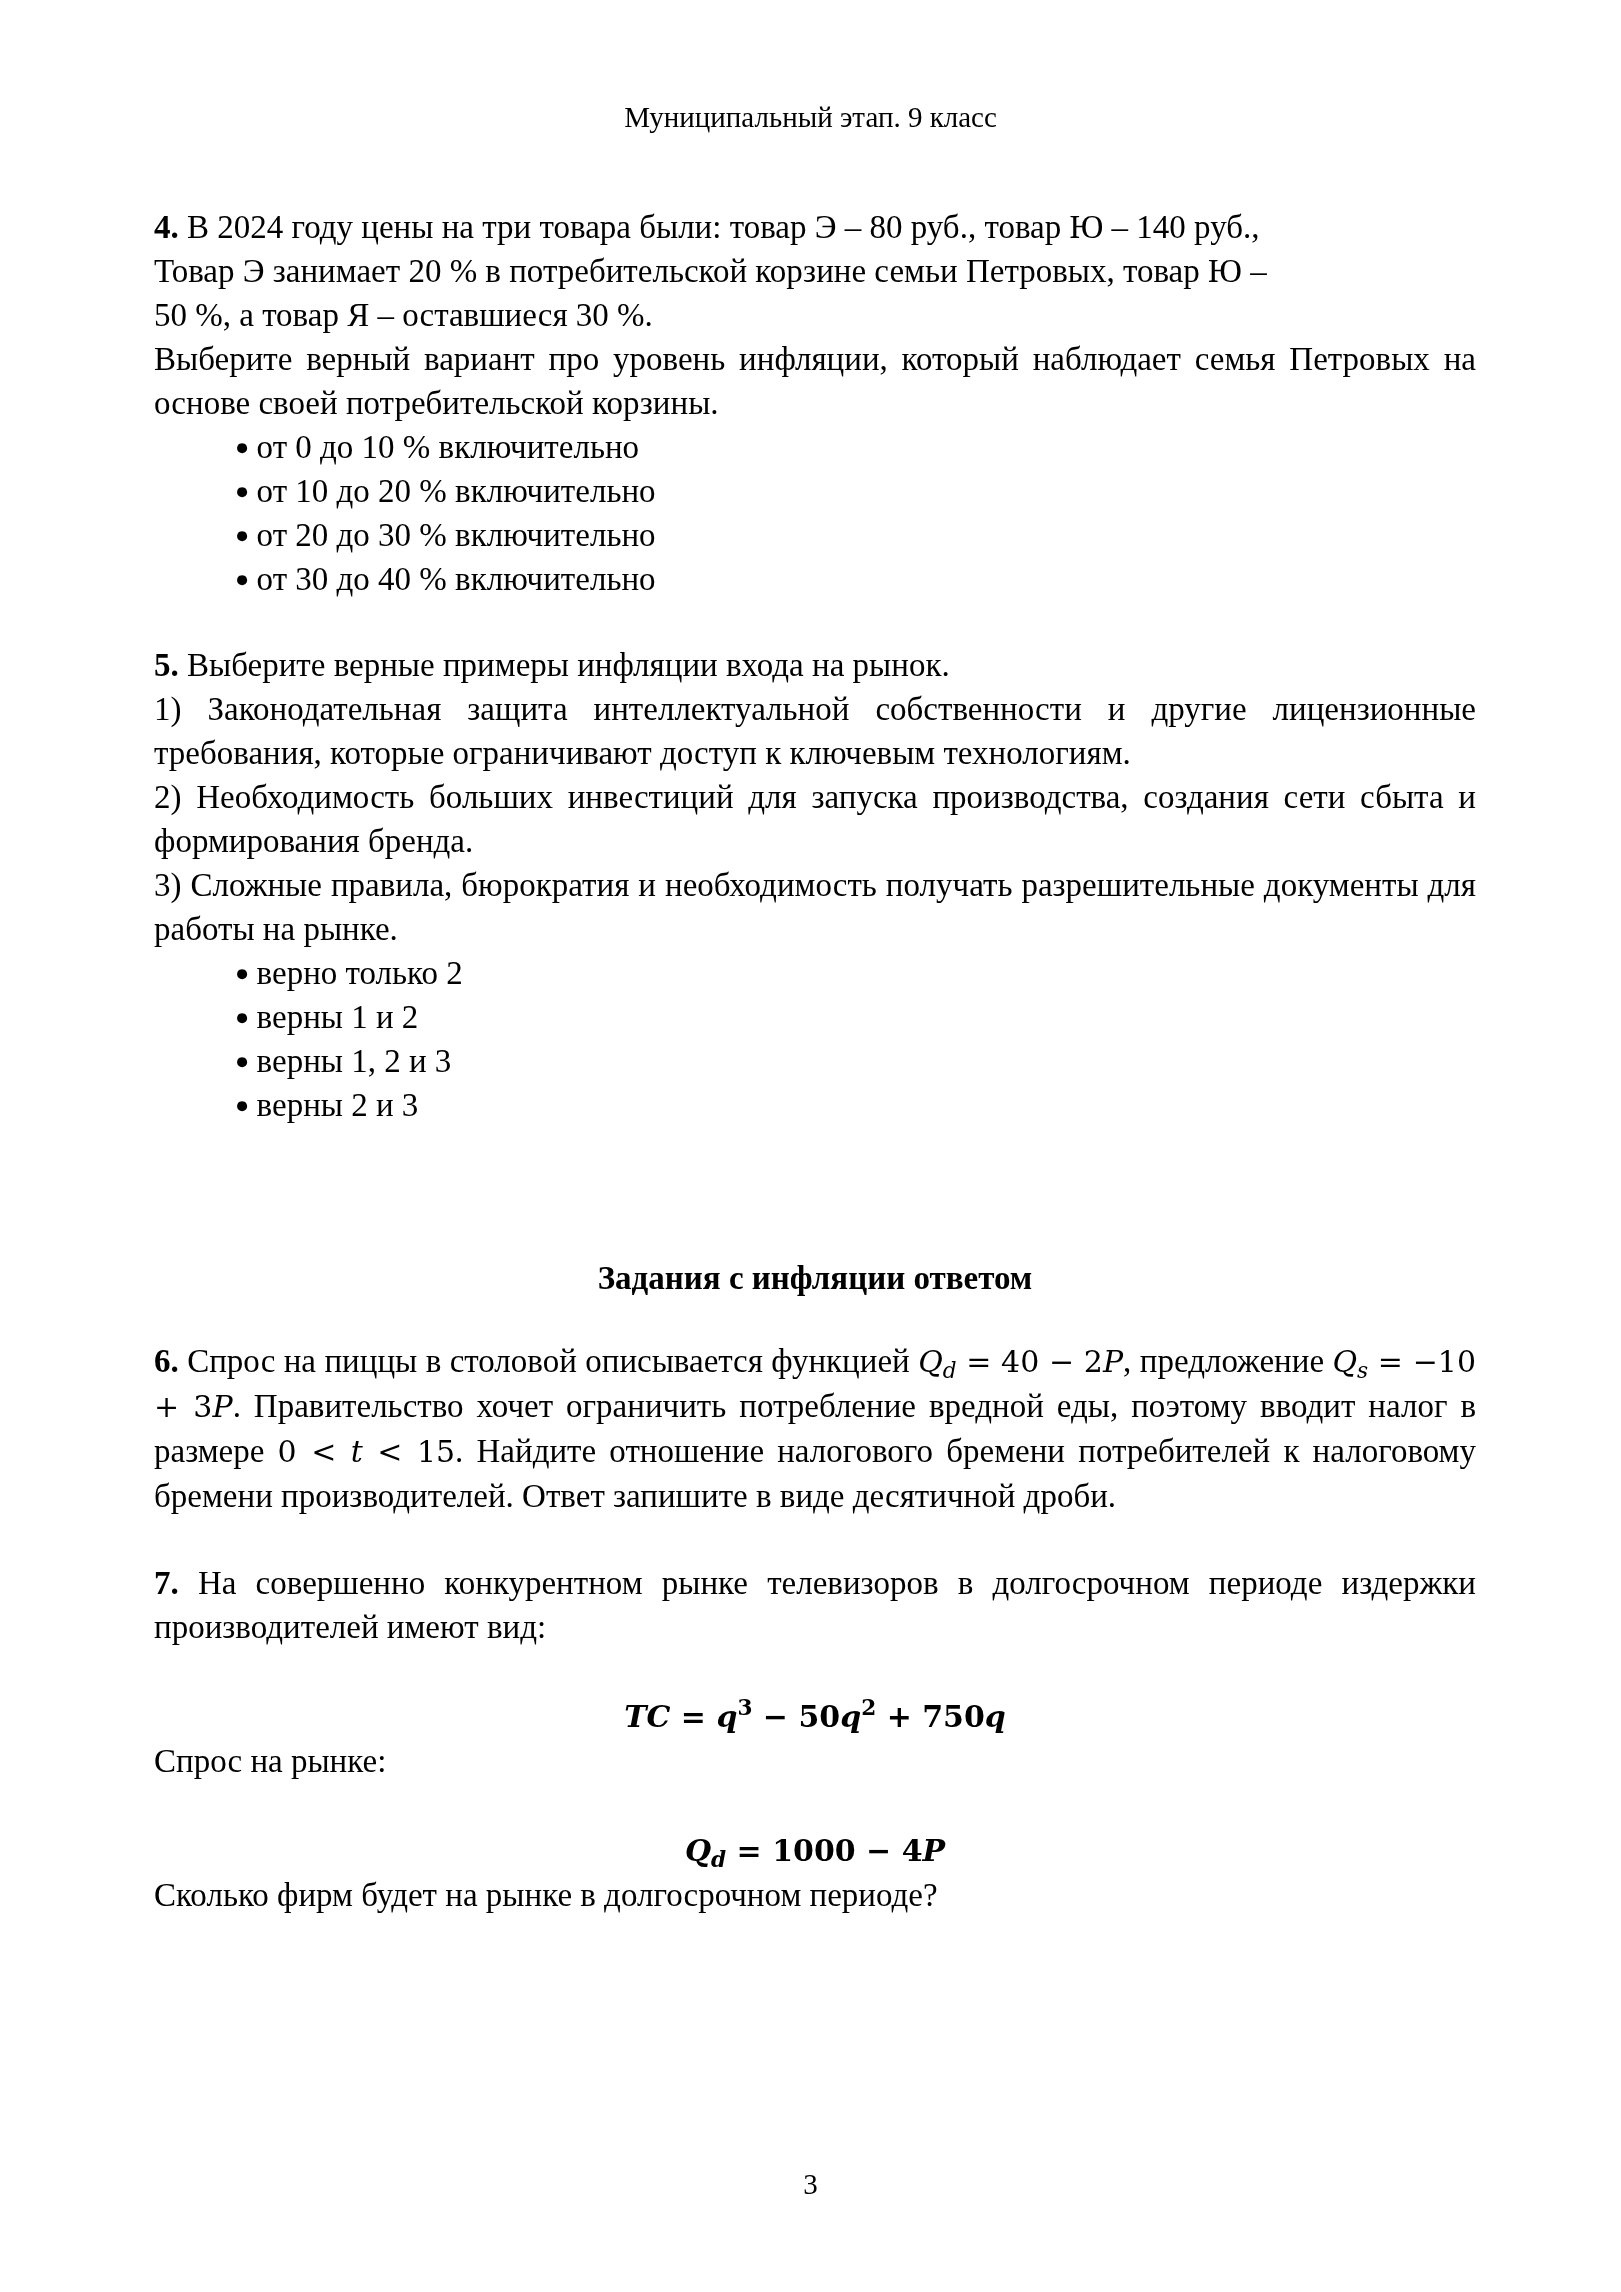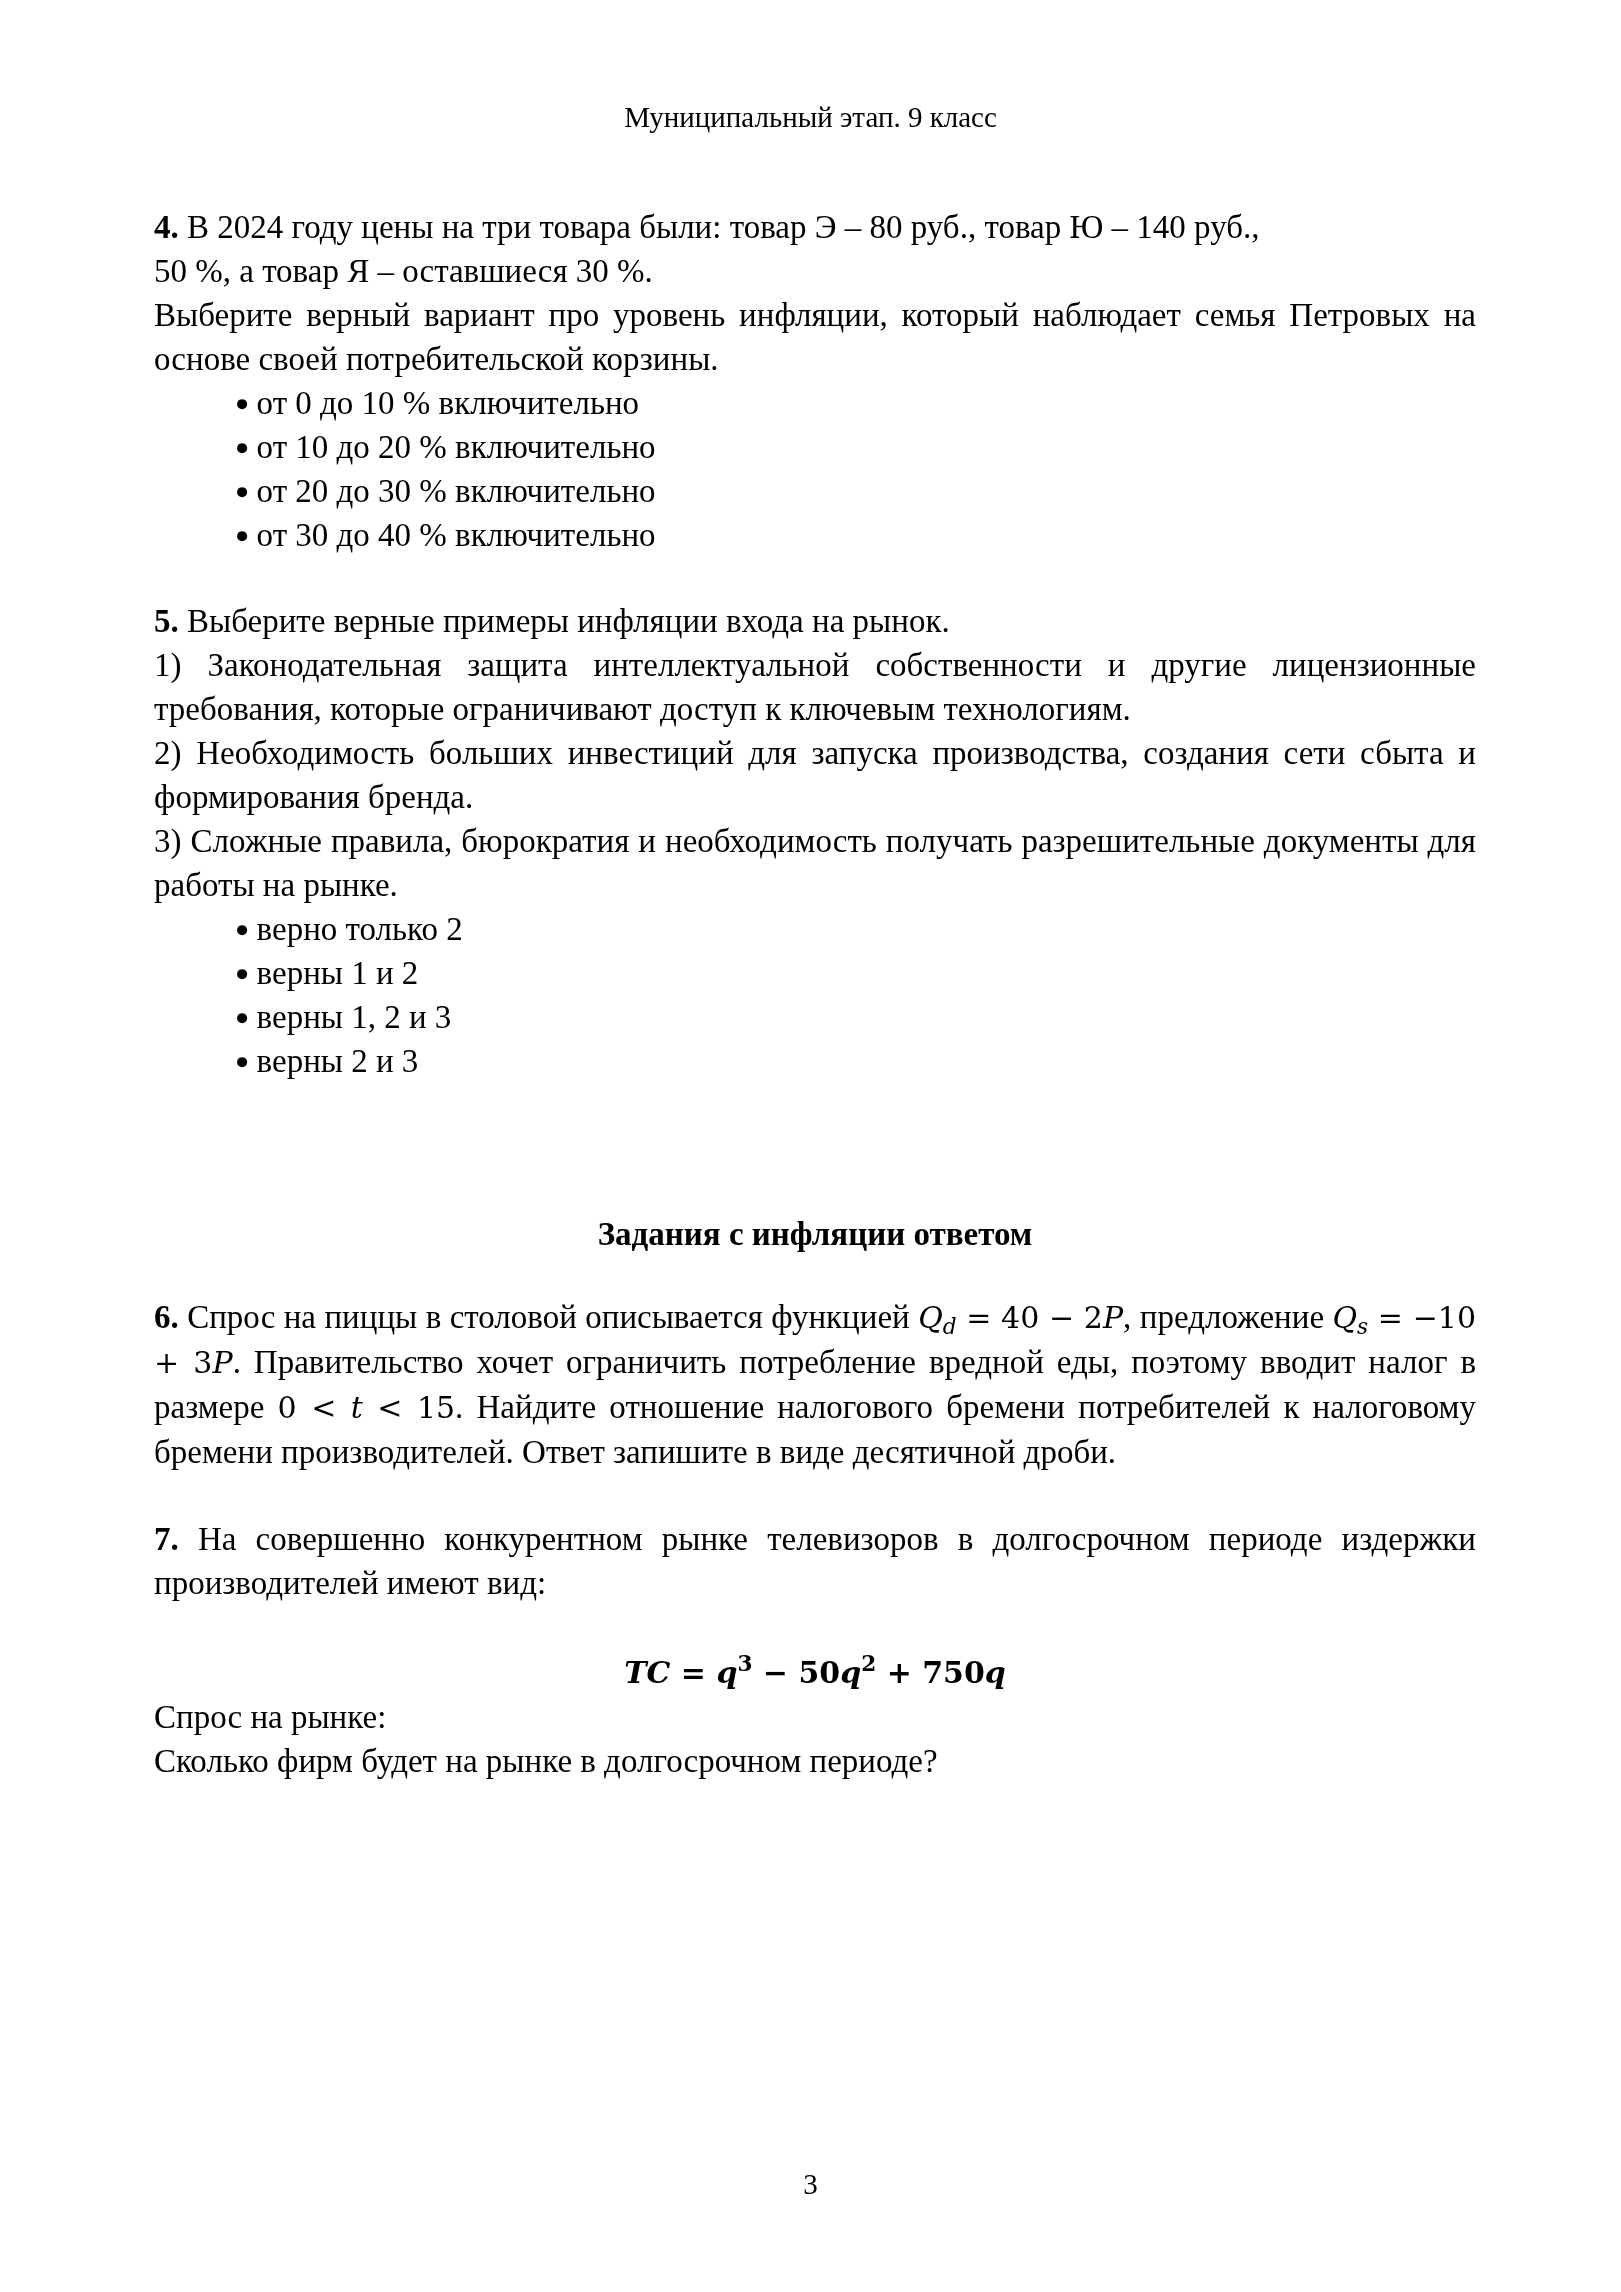--- a/index.html
+++ b/index.html
@@ -43,20 +43,21 @@
 <body>
 
 <div class="header">
   <div>Муниципальный этап. 9 класс</div>
 </div>
 
 <div class="content">
 
   <section>
     <p><span class="num">4.</span><span> В 2024 году цены на три товара были: товар Э – 80 руб., товар Ю – 140 руб.,</span></p>
+    <p>Товар Э занимает 20 % в потребительской корзине семьи Петровых, товар Ю –</p>
     <p>50 %, а товар Я – оставшиеся 30 %.</p>
     <p class="just">Выберите верный вариант про уровень инфляции, который наблюдает семья Петровых на основе своей потребительской корзины.</p>
     <ul class="opts">
       <li><span class="bullet">●</span><span>от 0 до 10 % включительно</span></li>
       <li><span class="bullet">●</span><span>от 10 до 20 % включительно</span></li>
       <li><span class="bullet">●</span><span>от 20 до 30 % включительно</span></li>
       <li><span class="bullet">●</span><span>от 30 до 40 % включительно</span></li>
     </ul>
   </section>
 
@@ -84,18 +85,19 @@
   <section>
     <p class="just"><span class="num">6.</span><span> Спрос на пиццы в столовой описывается функцией </span><span class="math"><i>Q</i><sub><i>d</i></sub><span> = 40 − 2</span><i>P</i></span><span>,</span> <span>предложение </span><span class="math"><i>Q</i><sub><i>s</i></sub><span> = −10 + 3</span><i>P</i></span><span>. Правительство хочет ограничить потребление вредной еды, поэтому вводит налог в размере </span><span class="math"><span>0 &lt; </span><i>t</i><span> &lt; 15</span></span><span>. Найдите отношение налогового бремени потребителей к налоговому бремени производителей. Ответ запишите в виде десятичной дроби.</span></p>
   </section>
 
   <div class="gap-q7"></div>
 
   <section>
     <p class="just"><span class="num">7.</span><span> На совершенно конкурентном рынке телевизоров в долгосрочном периоде издержки производителей имеют вид:</span></p>
     <p class="formula math"><i>TC</i><span> = </span><i>q</i><sup>3</sup><span> − 50</span><i>q</i><sup>2</sup><span> + 750</span><i>q</i></p>
     <p>Спрос на рынке:</p>
+    <p class="formula math"><i>Q</i><sub><i>d</i></sub><span> = 1000 − 4</span><i>P</i></p>
     <p>Сколько фирм будет на рынке в долгосрочном периоде?</p>
   </section>
 </div>
 
 <div class="page-number">3</div>
 
 
 </body></html>

